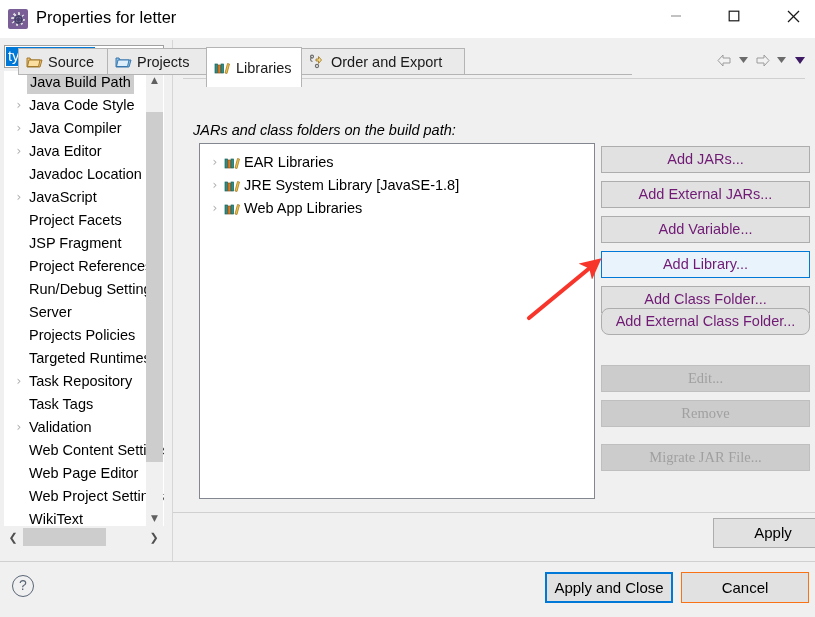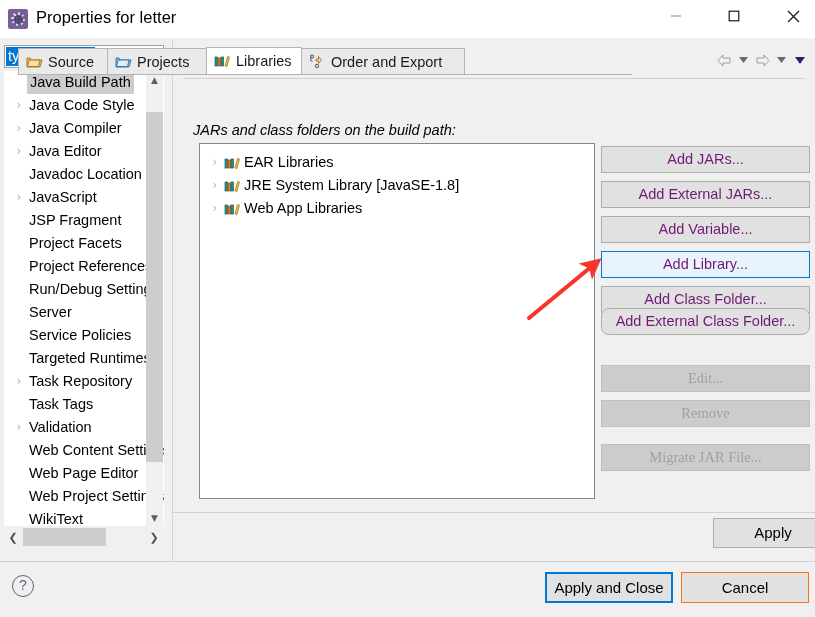--- a/index.html
+++ b/index.html
@@ -261,21 +261,21 @@
     border: 1px solid #b4b4b4;
     border-bottom: none;
     padding: 0 8px 0 7px;
     font-size: 14.5px;
     color: #1a1a1a;
     white-space: nowrap;
     cursor: default;
   }
   .tab.active {
     background: #ffffff;
-    height: 27px;
+    height: 40px;
     z-index: 3;
     border-color: #b4b4b4;
   }
   .tab .ticon {
     width: 17px; height: 16px;
     margin-right: 5px;
     position: relative;
     flex: none;
   }
 
@@ -490,36 +490,36 @@
         <span class="tlabel">Java Editor</span>
       </div>
       <div class="tree-item">
         <span class="tlabel">Javadoc Location</span>
       </div>
       <div class="tree-item">
         <span class="twisty">›</span>
         <span class="tlabel">JavaScript</span>
       </div>
       <div class="tree-item">
+        <span class="tlabel">Project Facets</span>
+      </div>
+      <div class="tree-item">
         <span class="tlabel">JSP Fragment</span>
       </div>
       <div class="tree-item">
-        <span class="tlabel">Project Facets</span>
-      </div>
-      <div class="tree-item">
         <span class="tlabel">Project References</span>
       </div>
       <div class="tree-item">
         <span class="tlabel">Run/Debug Settings</span>
       </div>
       <div class="tree-item">
         <span class="tlabel">Server</span>
       </div>
       <div class="tree-item">
-        <span class="tlabel">Service Policies</span>
+        <span class="tlabel">Projects Policies</span>
       </div>
       <div class="tree-item">
         <span class="tlabel">Targeted Runtimes</span>
       </div>
       <div class="tree-item">
         <span class="twisty">›</span>
         <span class="tlabel">Task Repository</span>
       </div>
       <div class="tree-item">
         <span class="tlabel">Task Tags</span>

